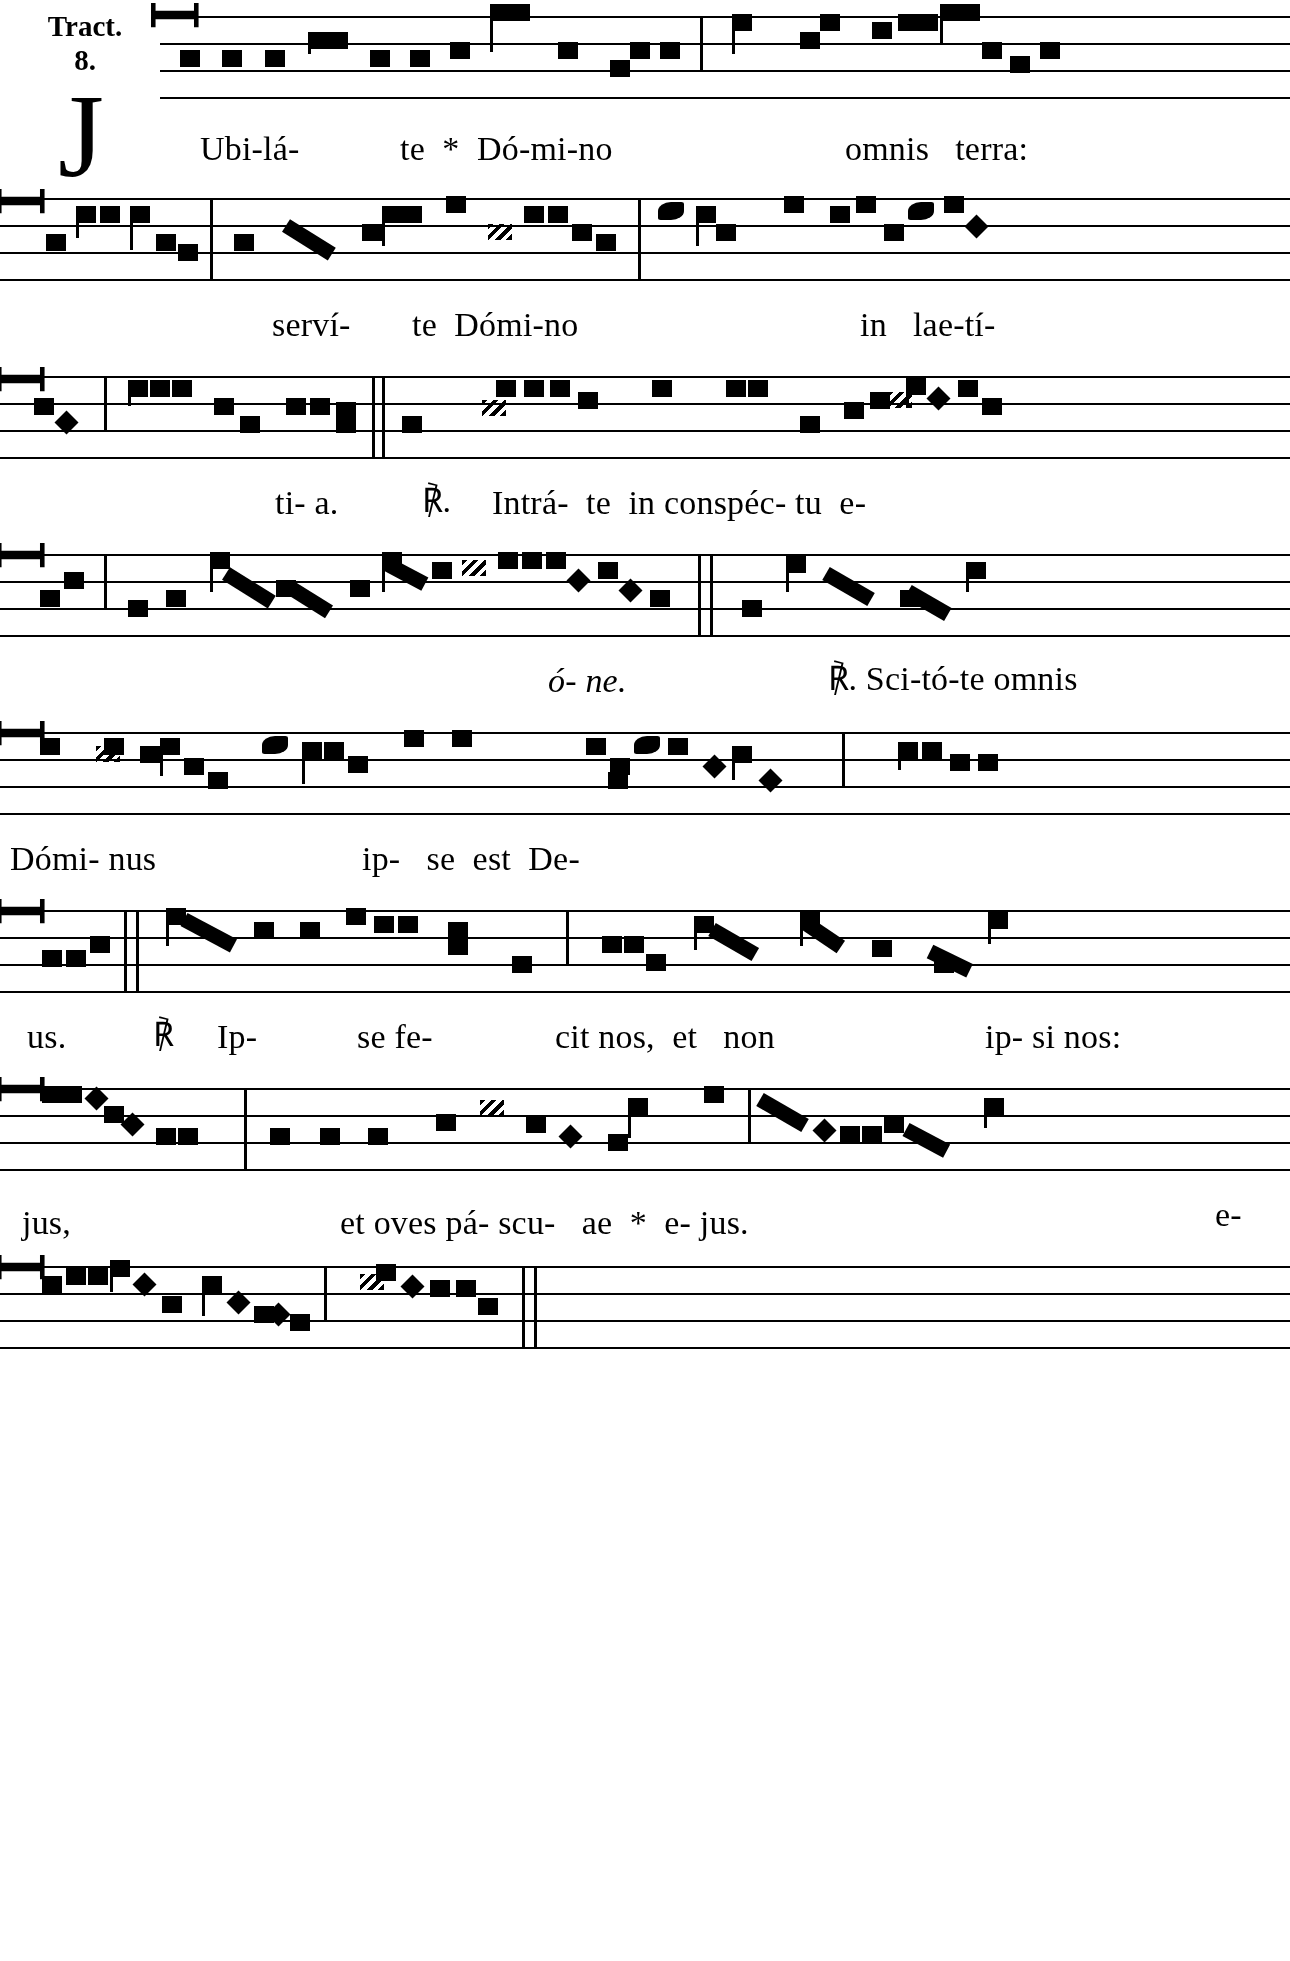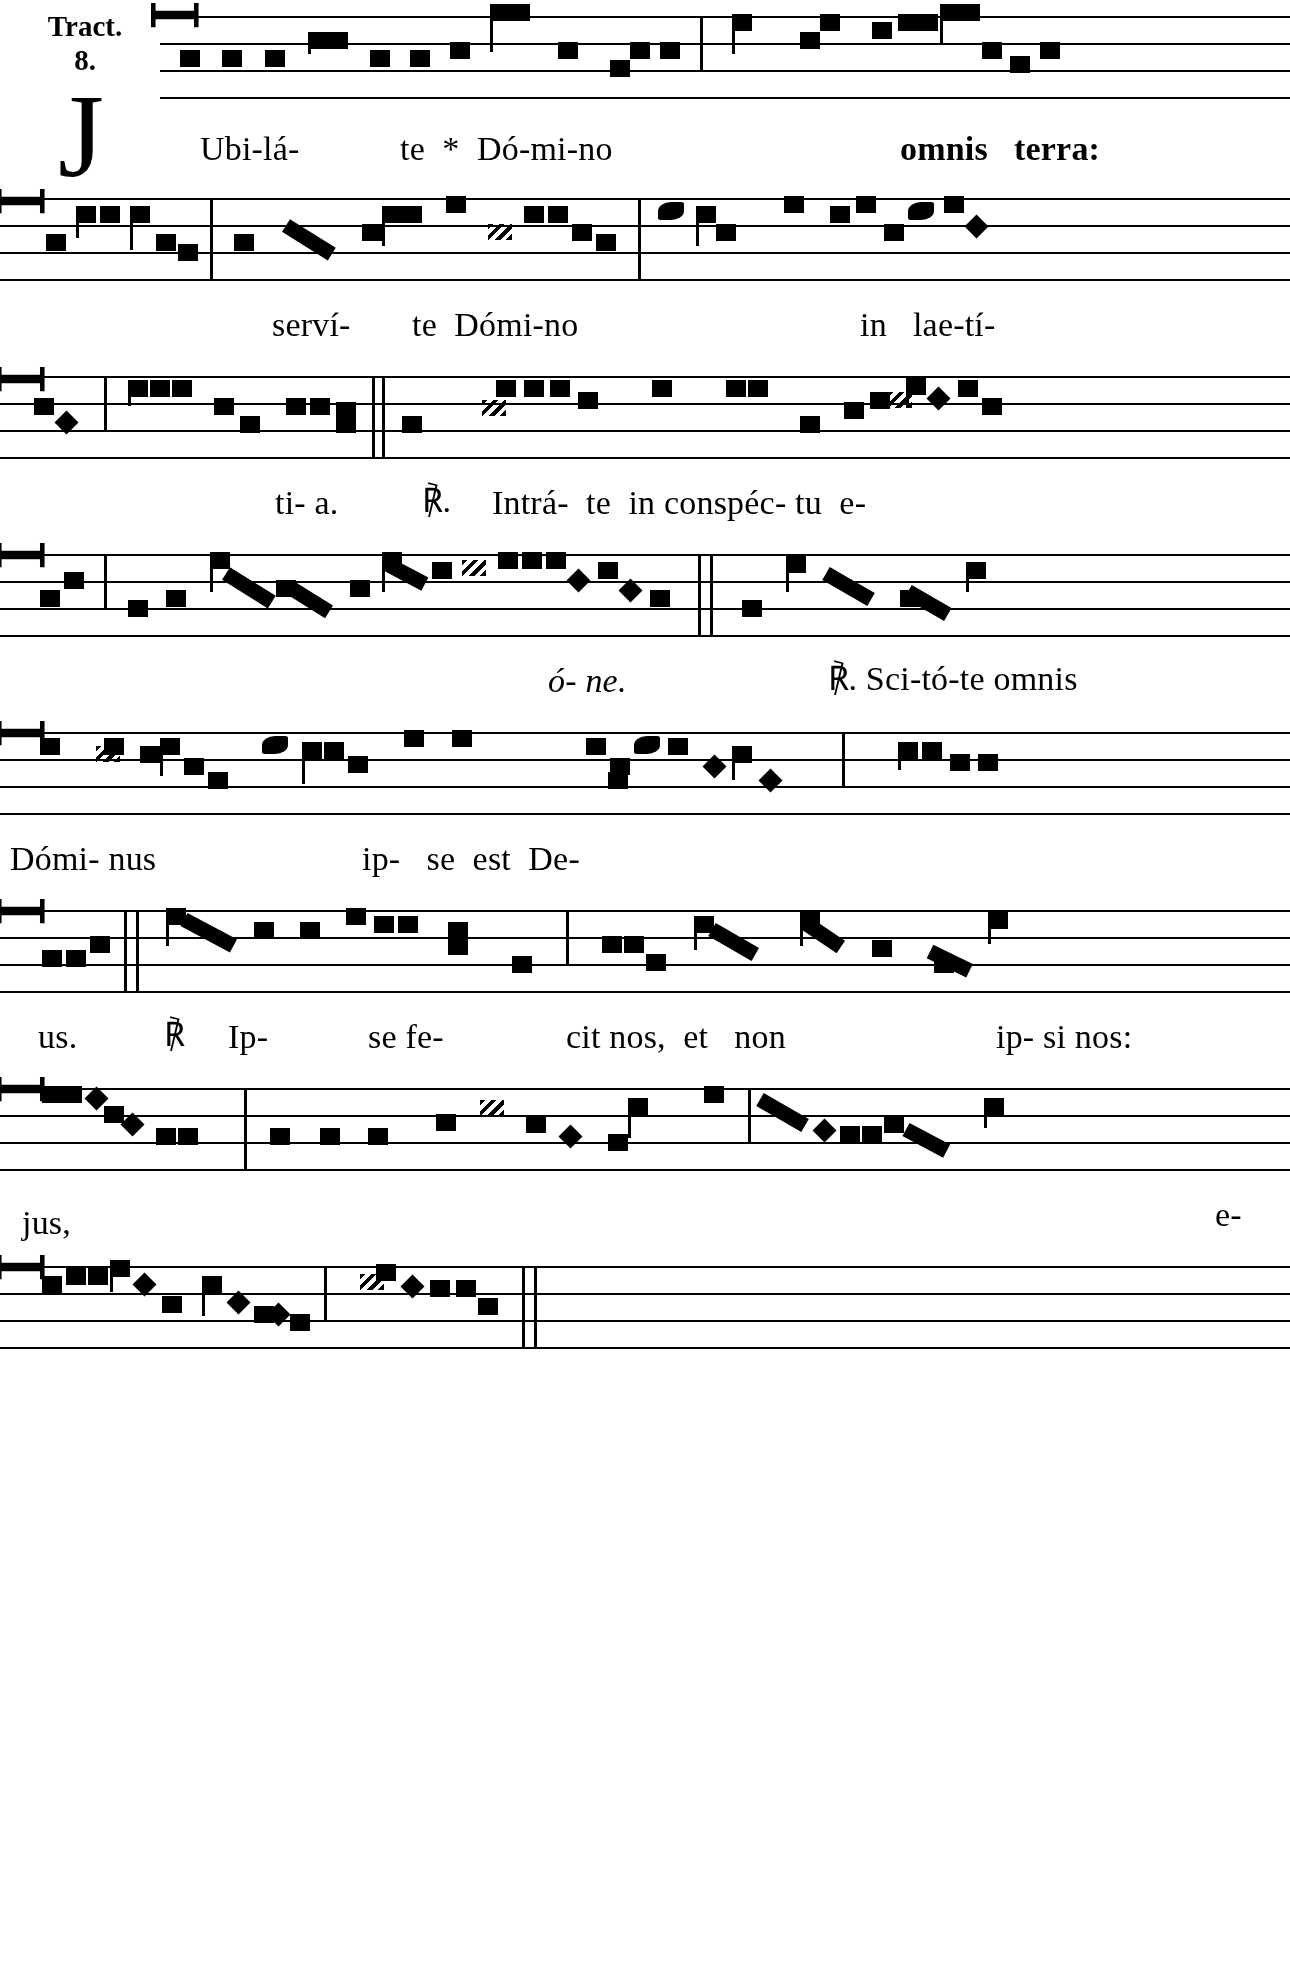--- a/index.html
+++ b/index.html
@@ -169,21 +169,21 @@
       <div class="stem" style="left:780px; top:4px; height:40px;"></div>
       <div class="pn" style="left:800px; top:4px;"></div>
       <div class="pn" style="left:822px; top:42px;"></div>
       <div class="pn" style="left:850px; top:56px;"></div>
       <div class="pn" style="left:880px; top:42px;"></div>
     </div>
 
     <div class="textline" style="position:absolute; left:0; top:118px; width:1290px;">
       <span class="w" style="left:200px;">Ubi-lá-</span>
       <span class="w" style="left:400px;">te  *  Dó-mi-no</span>
-      <span class="w" style="left:900px;font-weight:bold;">omnis   terra:</span>
+      <span class="w" style="left:845px;">omnis   terra:</span>
     </div>
   </div>
 
   <div class="system" style="height:178px;">
     <div class="staff" style="position:absolute; left:0; top:0; width:1290px; height:112px;">
       <div class="line l1"></div>
       <div class="line l2"></div>
       <div class="line l3"></div>
       <div class="line l4"></div>
       <div class="clef" style="left:-4px; top:-10px;">𝄩</div>
@@ -404,21 +404,21 @@
       <div class="ob" style="left:712px; top:28px; width:50px; transform:rotate(30deg);"></div>
       <div class="pn" style="left:800px; top:18px;"></div>
       <div class="stem" style="left:800px; top:18px; height:34px;"></div>
       <div class="ob" style="left:806px; top:22px; width:42px; transform:rotate(34deg);"></div>
       <div class="pn" style="left:872px; top:46px;"></div>
       <div class="pn" style="left:934px; top:62px;"></div>
       <div class="ob" style="left:930px; top:50px; width:44px; transform:rotate(26deg);"></div>
       <div class="pn" style="left:988px; top:18px;"></div>
       <div class="stem" style="left:988px; top:18px; height:32px;"></div>
     </div>
-    <div class="textline" style="position:absolute; left:16px; top:112px; width:1142px;">
+    <div class="textline" style="position:absolute; left:5px; top:112px; width:1142px;">
       <span class="w" style="left:22px;">us.</span>
       <span class="w" style="left:148px;">℟</span>
       <span class="w" style="left:212px;">Ip-</span>
       <span class="w" style="left:352px;">se fe-</span>
       <span class="w" style="left:550px;">cit nos,  et   non</span>
       <span class="w" style="left:980px;">ip- si nos:</span>
     </div>
   </div>
 
   <div class="system" style="height:178px;">
@@ -489,16 +489,17 @@
       <div class="pn" style="left:376px; top:14px;"></div>
       <div class="dia" style="left:404px; top:28px;"></div>
       <div class="pn" style="left:430px; top:30px;"></div>
       <div class="pn" style="left:456px; top:30px;"></div>
       <div class="pn" style="left:478px; top:48px;"></div>
       <div class="bar" style="left:522px; top:16px; height:82px;"></div>
       <div class="bar" style="left:534px; top:16px; height:82px;"></div>
     </div>
     <div class="textline" style="position:absolute; left:0; top:-58px; width:1290px;">
       <span class="w" style="left:22px;">jus,</span>
+      <span class="w" style="left:340px;">et oves pá- scu-   ae  *  e- jus.</span>
     </div>
   </div>
 
 </div>
 
 </body></html>

